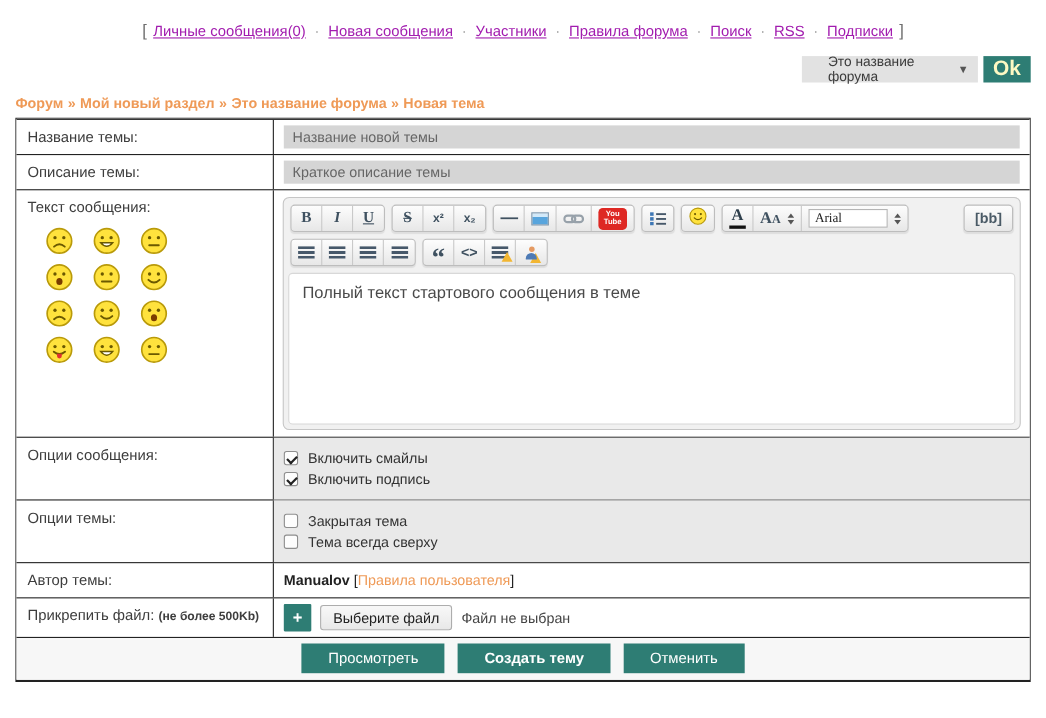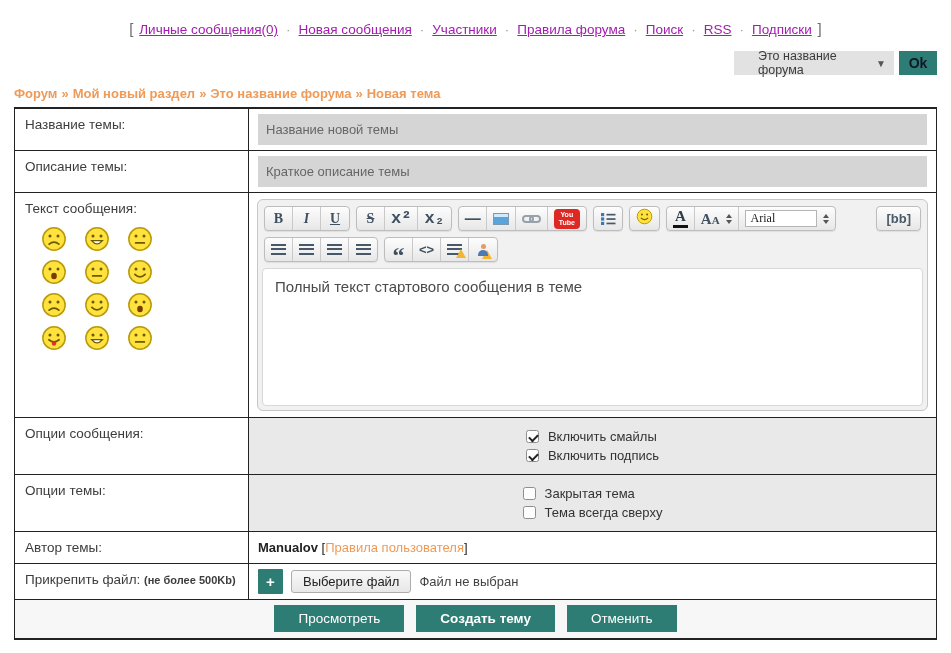--- a/index.html
+++ b/index.html
@@ -10,36 +10,36 @@
   .topnav { text-align: center; padding-top: 20px; font-size: 13.5px; color: #8a8a8a; }
   .topnav .bracket { color: #6e6e6e; font-size: 15px; }
   .topnav a { color: #a21caf; text-decoration: underline; cursor: pointer; margin: 0 2px; }
   .topnav .sep { color: #9a9a9a; margin: 0 6px; text-decoration: none; }
 
   
   .topbar-right { display: flex; justify-content: flex-end; align-items: center; gap: 5px; padding: 14px 14px 0 0; }
   .forum-select { width: 160px; height: 24px; background: #e2e2e2; display: flex; align-items: center;
                   justify-content: space-between; padding: 0 8px 0 24px; font-size: 12.5px; color: #3c3c3c; cursor: pointer; }
   .forum-select .caret { font-size: 10px; color: #555; }
-  .ok-btn { height: 24px; min-width: 38px; border: none; color: #0f172a; font-weight: bold; font-size: 14px;
+  .ok-btn { height: 24px; min-width: 38px; border: none; color: #fef9c3; font-weight: bold; font-size: 19px;
             display: flex; align-items: center; justify-content: center; cursor: pointer; padding: 0 9px; }
 
   
   .breadcrumb { padding: 11px 0 6px 14px; font-size: 13px; font-weight: bold; }
   .breadcrumb a { text-decoration: none; cursor: pointer; }
   .breadcrumb .bsep { margin: 0 4px; }
 
   
   .form-table { margin: 0 14px; border: 1px solid #222; border-bottom-width: 2px; }
   .form-title { color: #fff; font-size: 15px; font-weight: bold; padding: 9px 13px; letter-spacing: .3px; }
   .frow { display: flex; border-top: 1px solid #222; background: #fff; }
   .fcell-label { width: 234px; flex: 0 0 234px; border-right: 1px solid #222; padding: 8px 10px; font-size: 13.5px; color: #3d3d3d; }
   .fcell-content { flex: 1; padding: 5px 9px; display: flex; align-items: center; }
-  .fcell-content.gray { background: #e9e9e9; justify-content: center; }
-  .text-input { width: 100%; height: 31px; background: #d5d5d5; border: none; outline: none;
+  .fcell-content.gray { background: #e9e9e9; }
+  .text-input { width: 100%; height: 21px; background: #d5d5d5; border: none; outline: none;
                 font-size: 13px; color: #666; padding: 0 8px; font-family: "Liberation Sans", sans-serif; }
 
   
   .smiley-grid { display: grid; grid-template-columns: repeat(3, 26px); column-gap: 17px; row-gap: 7px;
                  padding: 10px 0 0 16px; }
   .smiley { width: 26px; height: 26px; cursor: pointer; }
   .smiley svg { display: block; }
 
   
   .msg-cell { display: block; padding: 6px 8px; }
@@ -48,21 +48,21 @@
   .tb-row { display: flex; align-items: flex-start; gap: 6px; padding: 2px 2px 4px 2px; }
   .tb-group { display: inline-flex; border: 1px solid #bdbdbd; border-radius: 4px; overflow: hidden;
               background: linear-gradient(to bottom, #fdfdfd, #e7e7e7); box-shadow: 0 1px 1px rgba(0,0,0,.08); }
   .tb-btn { min-width: 28px; height: 23px; display: flex; align-items: center; justify-content: center;
             border-right: 1px solid #c9c9c9; padding: 0 6px; cursor: pointer; color: #3f5160; }
   .tb-btn:last-child { border-right: none; }
   .tb-serif { font-family: "Liberation Serif", serif; font-weight: bold; font-size: 14px; }
   .tb-italic { font-style: italic; }
   .tb-underline { text-decoration: underline; }
   .tb-strike { text-decoration: line-through; }
-  .tb-supsub { font-family: Liberation Mono, monospace; font-weight: bold; font-size: 17px; }
+  .tb-supsub { font-family: Liberation Sans, sans-serif; font-weight: bold; font-size: 11px; }
   .tb-hr { font-weight: bold; letter-spacing: -1px; }
   .img-icon { width: 16px; height: 12px; border: 1px solid #7d97ad; background: linear-gradient(to bottom, #d2e9f9 0 35%, #58a5dd 35%); }
   .yt-icon { width: 26px; height: 20px; background: #de2823; border-radius: 4px; color: #fff; font-size: 7px; font-weight: bold;
              display: flex; flex-direction: column; align-items: center; justify-content: center; line-height: 1.1; }
   .quote-icon { font-family: "Liberation Serif", serif; font-weight: bold; font-size: 24px; line-height: .4; padding-top: 12px; }
   .code-icon { font-weight: bold; font-size: 13px; }
   .icon-lines { width: 15px; height: 11px; background: repeating-linear-gradient(to bottom, #46586a 0 2px, transparent 2px 4.5px); }
   .rel { position: relative; }
   .warn-tri { position: absolute; right: -4px; bottom: -3px; width: 0; height: 0;
               border-left: 5px solid transparent; border-right: 5px solid transparent; border-bottom: 9px solid #f2b632; }

